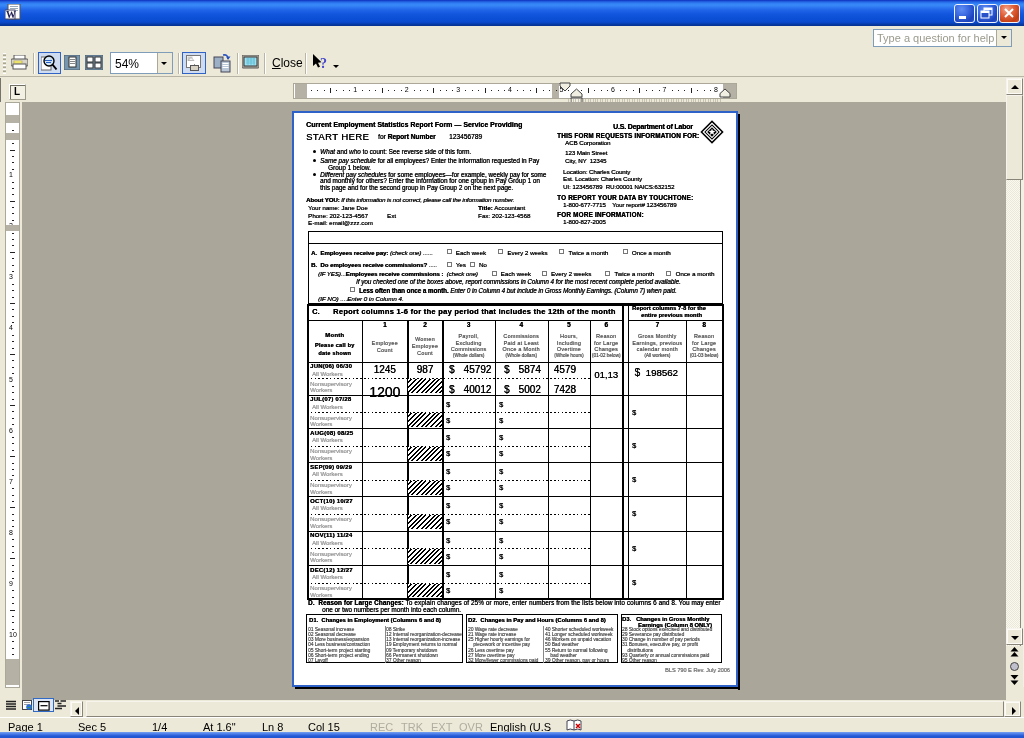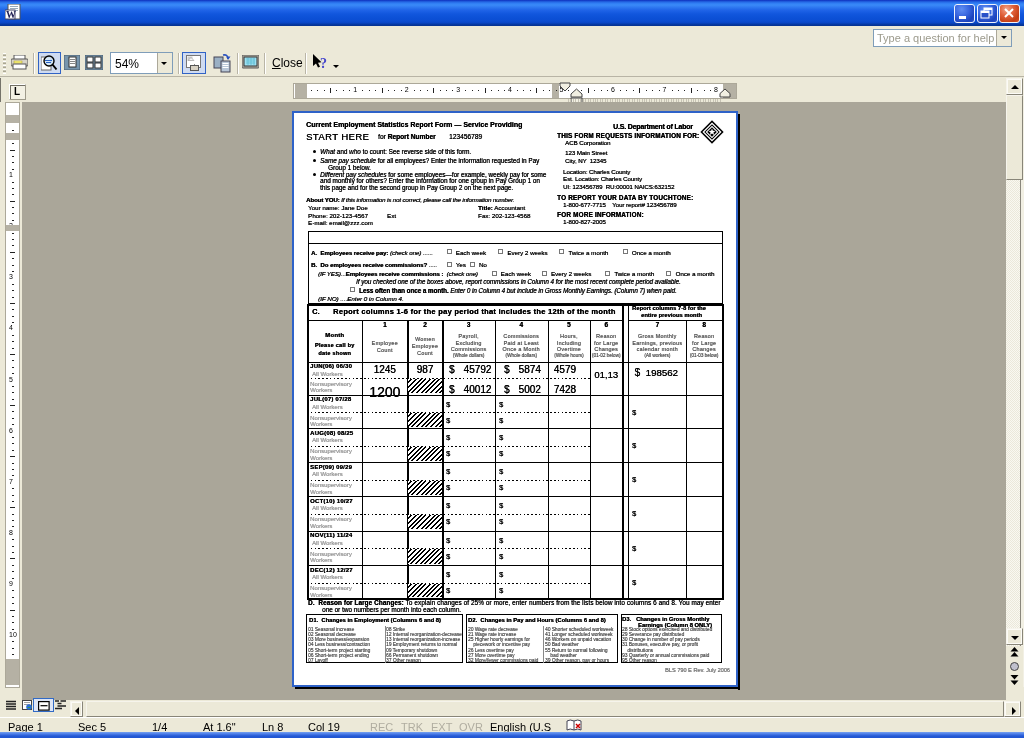--- a/index.html
+++ b/index.html
@@ -688,21 +688,21 @@
 <div class="ab" style="left:86px;top:700.5px;width:918px;height:16px;background:#ece9d8;border:1px solid #f6f4ec;border-right-color:#888578;border-bottom-color:#888578"></div>
 <div class="sbtn" style="left:1004px;top:700.5px;height:16px">
       <div class="ab" style="left:7px;top:5px;width:0;height:0;border-top:4px solid transparent;border-bottom:4px solid transparent;border-left:4px solid #000;"></div>
     </div>
 <div id="statusbar">
 <div class="s" style="left:8px">Page 1</div>
 <div class="s" style="left:78px">Sec 5</div>
 <div class="s" style="left:152px">1/4</div>
 <div class="s" style="left:203px">At 1.6"</div>
 <div class="s" style="left:262px">Ln 8</div>
-<div class="s" style="left:308px">Col 19</div>
+<div class="s" style="left:308px">Col 15</div>
 <div class="s g" style="left:370px">REC</div>
 <div class="s g" style="left:401px">TRK</div>
 <div class="s g" style="left:431px">EXT</div>
 <div class="s g" style="left:459px">OVR</div>
 <div class="s" style="left:490px">English (U.S</div>
 <svg class="ab" style="left:566px;top:1px" width="17" height="13">
 <path d="M1 2 Q4 0 8 2 Q12 0 15 2 V11 Q12 9 8 11 Q4 9 1 11 Z" fill="#fff" stroke="#445"></path>
 <path d="M8 2 V11" stroke="#445"></path>
 <path d="M10 5 L14 9 M14 5 L10 9" stroke="#c00" stroke-width="1.5"></path>
 </svg>

